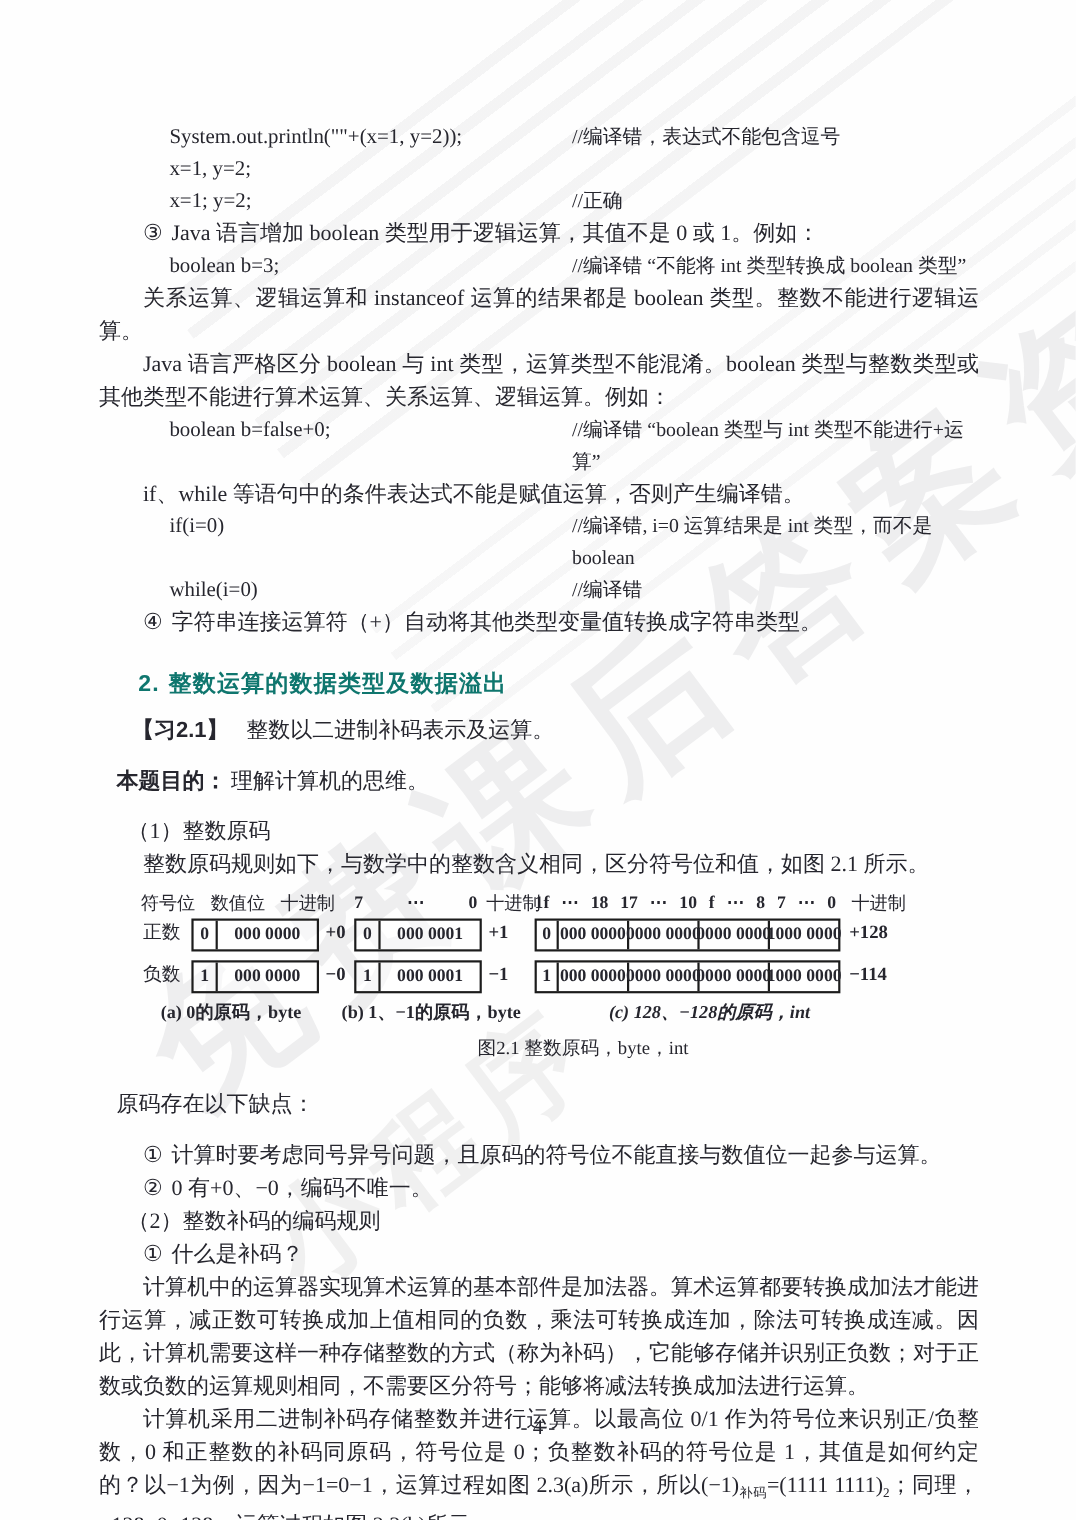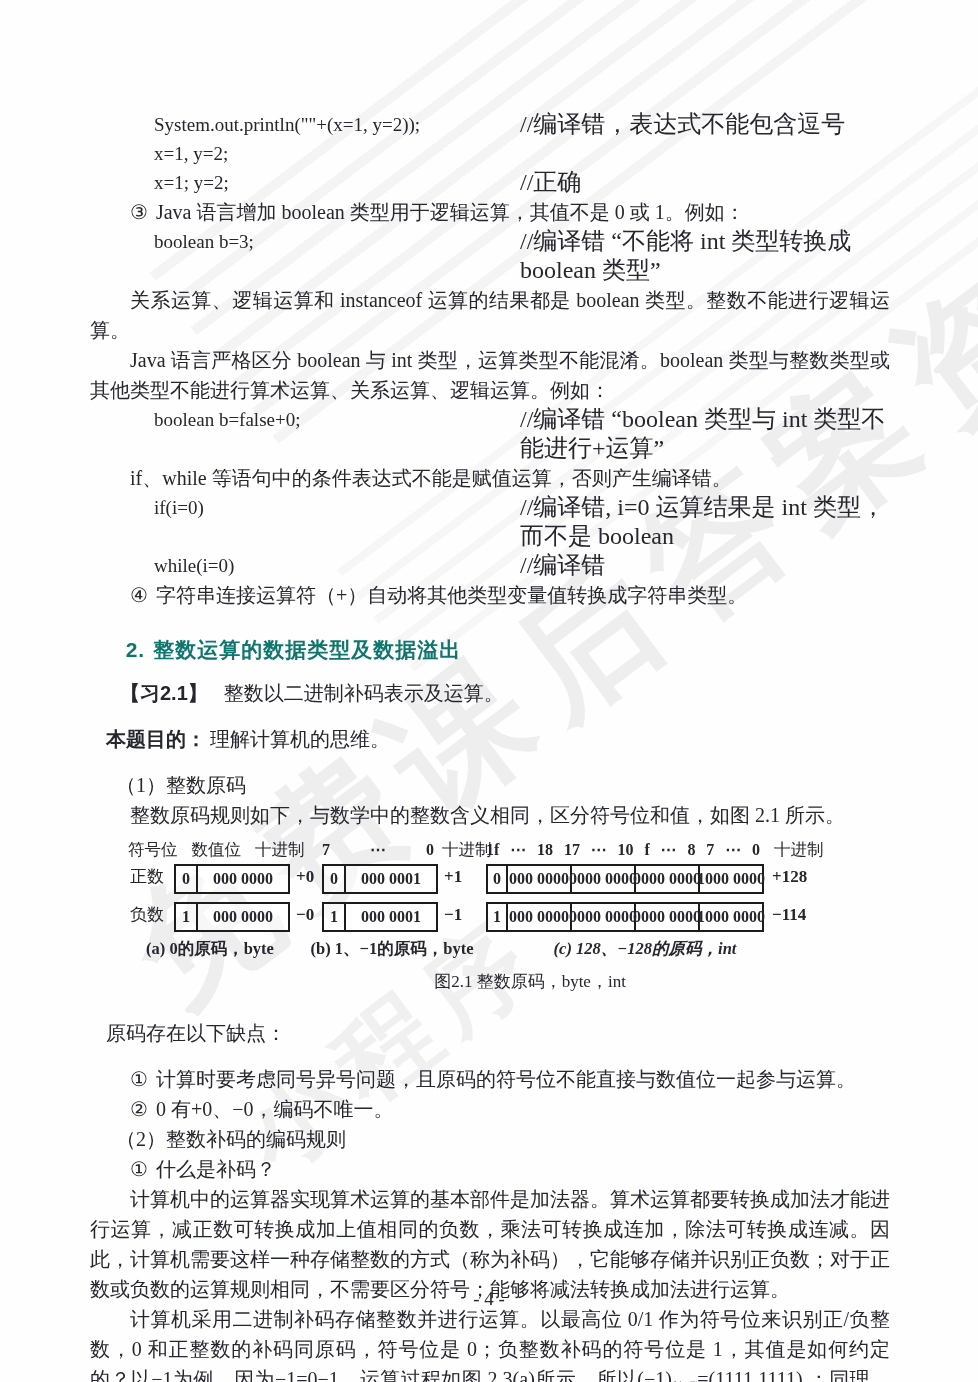--- a/index.html
+++ b/index.html
@@ -24,21 +24,21 @@
   }
   .band1 { left:140px; top:260px; width:1250px; height:230px;
     transform:rotate(-37deg); transform-origin:left top; }
   .band2 { left:330px; top:560px; width:900px; height:140px;
     transform:rotate(-37deg); transform-origin:left top;
     background:repeating-linear-gradient(0deg, rgba(60,60,70,0.04) 0 8px, transparent 8px 30px); }
   
   .flow { position:absolute; left:90px; top:110px; width:800px; z-index:2; }
   .code-row { display:grid; grid-template-columns:430px 370px; line-height:29px; }
   .code { padding-left:64px; font-size:19px; }
-  .comment { font-size:24px; }
+  .comment { font-size:18px; }
   .para { font-size:20px; line-height:30px; text-align:justify; text-indent:2em; margin:0; }
   .line { font-size:20px; line-height:30px; margin:16px; }
   .item-line { font-size:20px; line-height:30px; text-indent:2em; }
   .marker { margin-right:8px; }
   .h2 {
     font-family:"Liberation Sans","DejaVu Sans",sans-serif;
     font-size:21px; font-weight:bold; margin:26px 0 14px 0; text-indent:1.7em;
     color:#0f766e; letter-spacing:1px;
   }
   .ex-line { font-size:20px; line-height:30px; text-indent:1.5em; margin-top:12px; }

